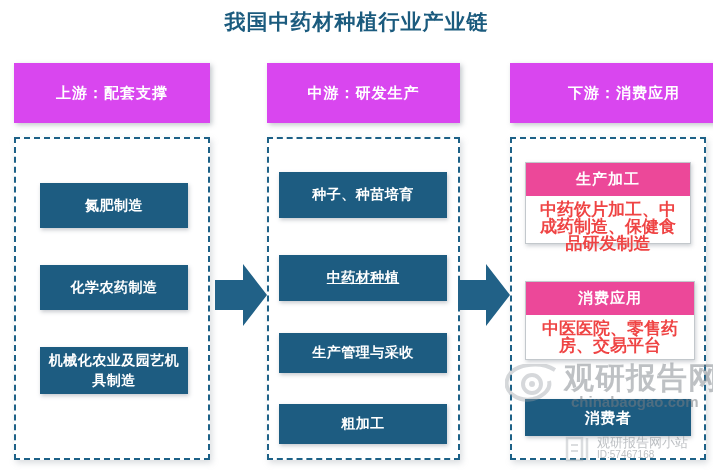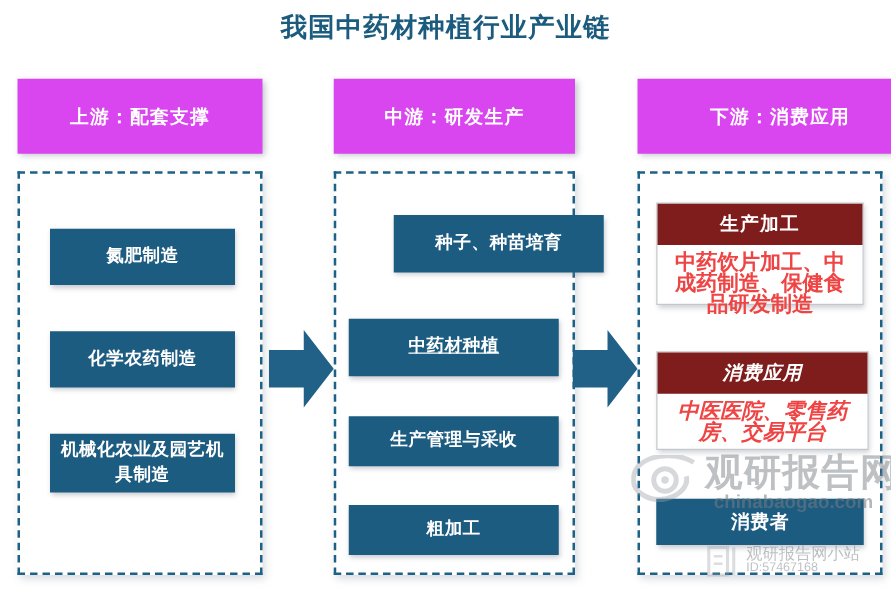--- a/index.html
+++ b/index.html
@@ -87,61 +87,61 @@
     box-shadow: 1px 2px 4px rgba(130,138,148,0.45);
     padding: 2px 4px;
   }
 
   
   #item-up-0 { left: 40px; top: 183px; width: 148px; height: 45px; }
   #item-up-1 { left: 40px; top: 265px; width: 148px; height: 45px; }
   #item-up-2 { left: 40px; top: 347px; width: 148px; height: 47px; }
 
   
-  #item-mid-0 { left: 279px; top: 172px; width: 168px; height: 46px; margin-left: 36px; }
+  #item-mid-0 { left: 279px; top: 172px; width: 168px; height: 46px; }
   #item-mid-1 { left: 279px; top: 255px; width: 168px; height: 46px; text-decoration: underline; }
   #item-mid-2 { left: 279px; top: 333px; width: 168px; height: 40px; }
   #item-mid-3 { left: 279px; top: 404px; width: 168px; height: 40px; }
 
   
   #item-down-consumer {
     left: 525px; top: 399px; width: 166px; height: 37px;
     font-size: 15px;
   }
 
   
   .card-box {
     position: absolute;
     background: #ffffff;
     border: 1px solid #c3c8cc;
     box-sizing: border-box;
     box-shadow: 1px 2px 4px rgba(130,138,148,0.4);
   }
   .card-head {
-    background: #7f1d1d;
+    background: #ec4899;
     color: #ffffff;
     font-size: 15px;
     font-weight: bold;
     letter-spacing: 1px;
     height: 33px;
     display: flex;
     align-items: center;
     justify-content: center;
   }
   .card-body {
     color: #ef4444;
     font-size: 17px;
     font-weight: bold;
     line-height: 17px;
     text-align: center;
     padding: 5px 7px 6px 7px;
     box-sizing: border-box;
   }
   #card-down-0 { left: 525px; top: 162px; width: 166px; height: 82px; }
-  #card-down-1 { left: 525px; top: 281px; width: 170px; height: 79px; font-style: italic; }
+  #card-down-1 { left: 525px; top: 281px; width: 170px; height: 79px; }
 
   
   .flow-arrow {
     position: absolute;
     top: 262px;
     width: 52px;
     height: 66px;
   }
   #flow-arrow-0 { left: 215px; }
   #flow-arrow-1 { left: 458px; }

